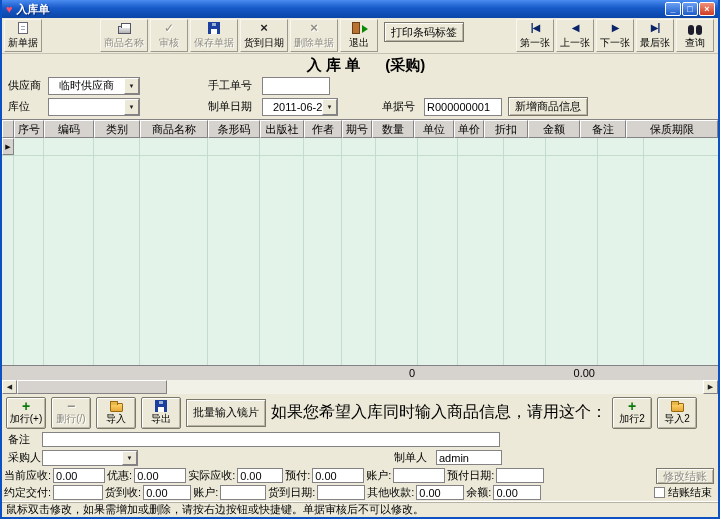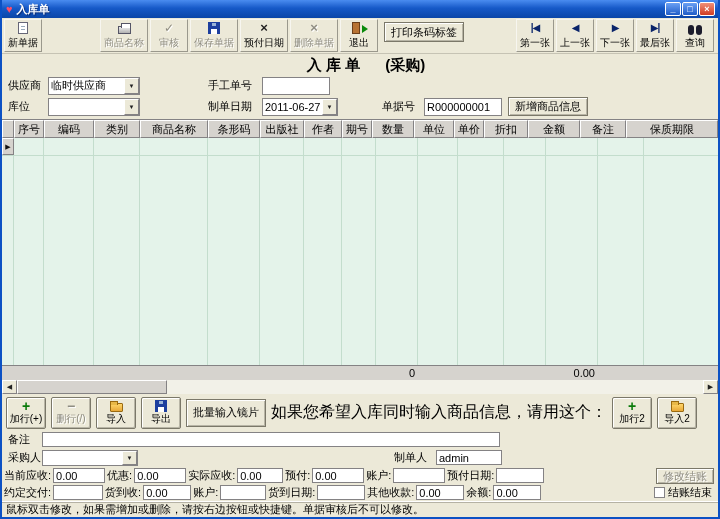--- a/index.html
+++ b/index.html
@@ -48,21 +48,21 @@
   .i-folder::before { content:""; position:absolute; top:-3px; left:-1px; width:6px; height:3px; background:#e8b848; border:1px solid #9a6a10; border-bottom:none; }
   .plus { color:#0a7a0a; font-weight:bold; font-size:14px; }
   .minus { color:#8f8d82; font-weight:bold; font-size:14px; }
 
   
   .doc-title { flex:0 0 20px; text-align:center; font-size:15px; font-weight:bold; white-space:pre; padding-top:2px;padding-left:12px; }
   .form-area { flex:0 0 44px; padding:1px 6px 3px; display:flex; flex-direction:column; justify-content:space-between; font-size:11px; }
   .form-row { display:flex; align-items:center; height:19px; }
   .lbl { white-space:nowrap; overflow:hidden; }
   .combo { display:flex; height:18px; border:1px solid #848284; background:#fff; align-items:stretch; }
-  .combo .val { flex:1; padding:0 2px; font-size:11px; overflow:hidden; white-space:nowrap; display:flex; align-items:center; }
+  .combo .val { flex:1; padding:0 10px; font-size:11px; overflow:hidden; white-space:nowrap; display:flex; align-items:center; }
   .combo .dd { width:15px; background:#ece9d8; border:1px solid; border-color:#fff #848284 #848284 #fff; display:flex; align-items:center; justify-content:center; font-size:6px; color:#222; }
   .input { height:18px; border:1px solid #848284; background:#fff; font-size:11px; padding:0 2px; }
   .docno { display:inline-flex; align-items:center; }
 
   
   .grid { flex:1; min-height:0; display:flex; flex-direction:column; border-top:1px solid #848284; }
   .grid-header { flex:0 0 18px; display:flex; background:#d6d3ce; }
   .gh-cell { border:1px solid; border-color:#fff #848284 #848284 #fff; font-size:11px; display:flex; align-items:center; justify-content:center; overflow:hidden; white-space:nowrap; flex:0 0 auto; }
   .grid-body { flex:1; min-height:0; background:#e4f3ea; display:flex; position:relative; }
   .gb-col { border-right:1px solid #c3ddcd; height:100%; flex:0 0 auto; }
@@ -123,21 +123,21 @@
       <span>审核</span>
     </div>
     <div class="tbtn disabled">
       <span class="ico">
           <span class="i-floppy"></span>
         </span>
       <span>保存单据</span>
     </div>
     <div class="tbtn">
       <span class="ico xmark">×</span>
-      <span>预付日期</span>
+      <span>货到日期</span>
     </div>
     <div class="tbtn disabled">
       <span class="ico xmark">×</span>
       <span>删除单据</span>
     </div>
     <div class="tbtn">
       <span class="ico">
           <span class="i-door"></span>
         </span>
       <span>退出</span>

